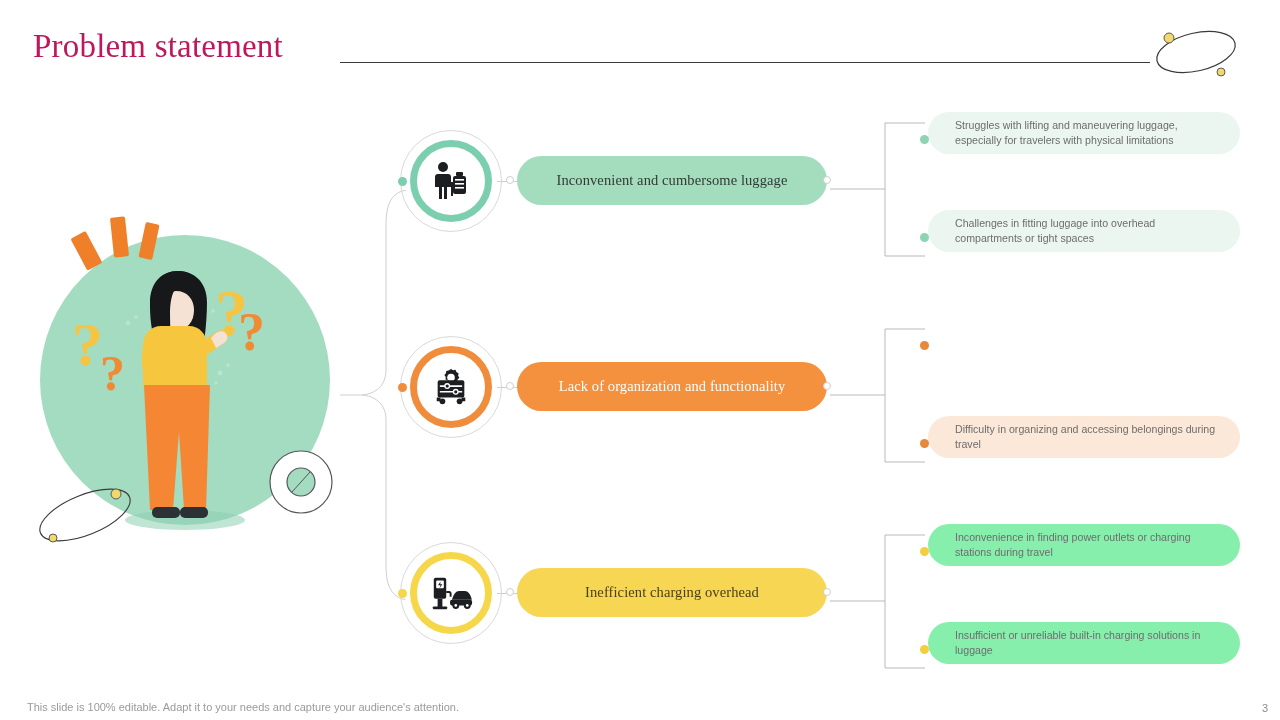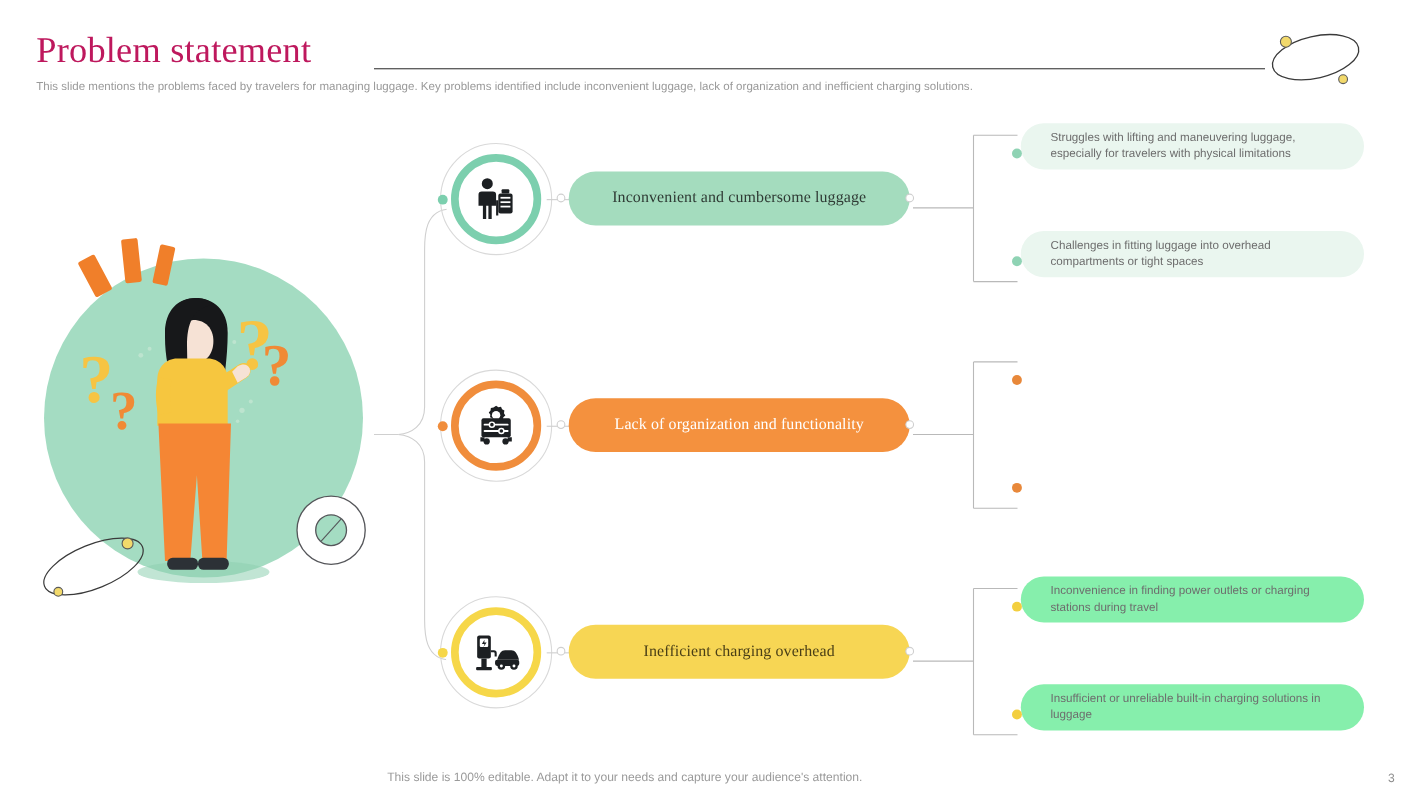--- a/index.html
+++ b/index.html
@@ -105,35 +105,34 @@
     position:absolute;left:920px;width:9px;height:9px;border-radius:50%;
     background:#8fd3b4;z-index:5;
   }
   .detail-dot.t{top:0px;}
   .detail-dot.b{top:98px;}
   .row2 .detail-dot{background:#e8883a;}
   .row3 .detail-dot{background:#f3cf3f;}
 
   
   .footer{
-    position:absolute;left:0;top:701px;width:1136px;text-align:center;
-    font-size:11px;color:#9a9a9a;
+    position:absolute;left:0;top:701px;width:1136px;text-align:left;
+    font-size:11px;color:#9a9a9a;padding-left:27px;
   }
   .pageno{
     position:absolute;right:12px;top:702px;font-size:11px;color:#8c8c8c;
   }
 </style>
 </head>
 <body>
 
 <div class="slide">
 
   <div class="title">Problem statement</div>
   <div class="title-rule"></div>
-  <div class="subtitle">This slide mentions the problems faced by travelers for managing luggage. Key problems identified include inconvenient luggage, lack of organization and inefficient charging solutions.</div>
 
   <svg class="head-ellipse" viewBox="0 0 92 60">
     <ellipse cx="46" cy="30" rx="40" ry="19" transform="rotate(-13 46 30)" fill="none" stroke="#3a3a3a" stroke-width="1.2"></ellipse>
     <circle cx="19" cy="16" r="5" fill="#f2d96b" stroke="#5a5a5a" stroke-width="1"></circle>
     <circle cx="71" cy="50" r="4" fill="#f2d96b" stroke="#5a5a5a" stroke-width="1"></circle>
   </svg>
 
   <svg class="illus" viewBox="0 0 330 365">
     <circle cx="165" cy="185" r="145" fill="#a4dcc2"></circle>
     <ellipse cx="165" cy="325" rx="60" ry="10" fill="#8ecfb0" opacity=".55"></ellipse>
@@ -267,20 +266,23 @@
 
     <svg class="bracket" viewBox="0 0 100 155" fill="none" stroke="#b9b9b9" stroke-width="1">
       <path d="M0 77 L55 77"></path>
       <path d="M55 11 L55 144"></path>
       <path d="M55 11 L95 11"></path>
       <path d="M55 144 L95 144"></path>
     </svg>
 
     <div class="detail-dot t"></div>
     <div class="detail-dot b"></div>
+    <div class="detail d-bot">
+      <span>Difficulty in organizing and accessing belongings during travel</span>
+    </div>
   </div>
 
   <div class="row row3">
     <div class="node-dot"></div>
     <div class="node">
       <div class="ring-outer"></div>
       <div class="ring-inner"></div>
       <svg width="44" height="40" viewBox="0 0 46 40" fill="#1c1f22">
         <rect x="5" y="4" width="13" height="22" rx="2"></rect>
         <rect x="7.5" y="7" width="8" height="8" rx="1" fill="#fff"></rect>

